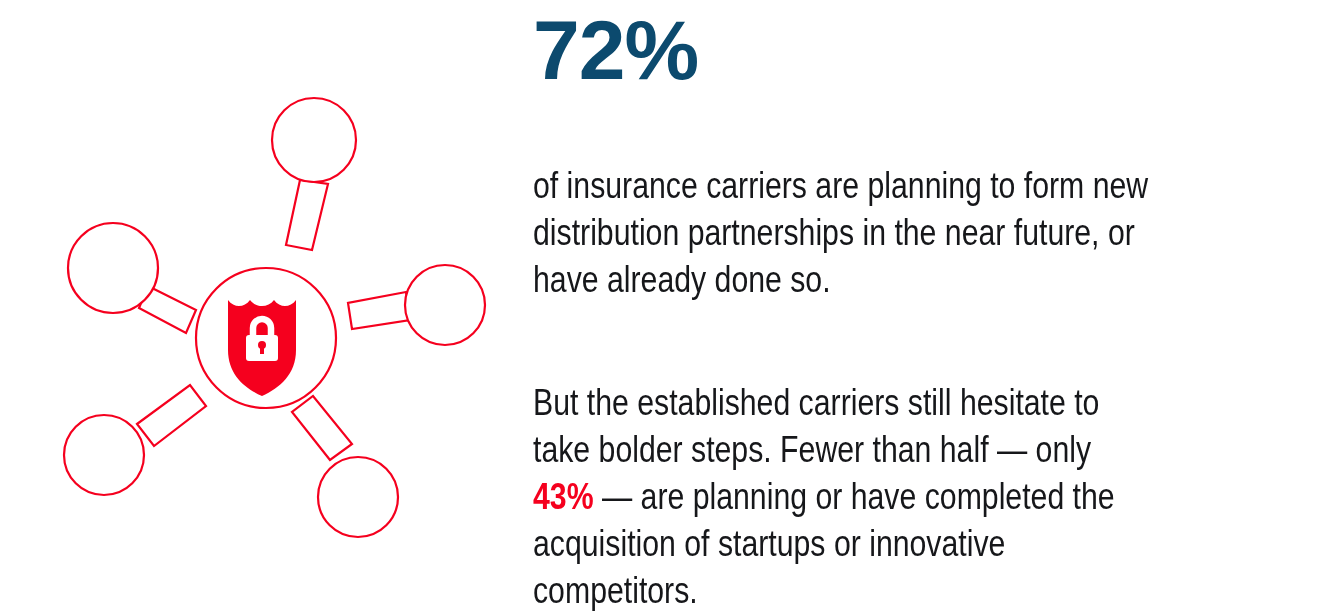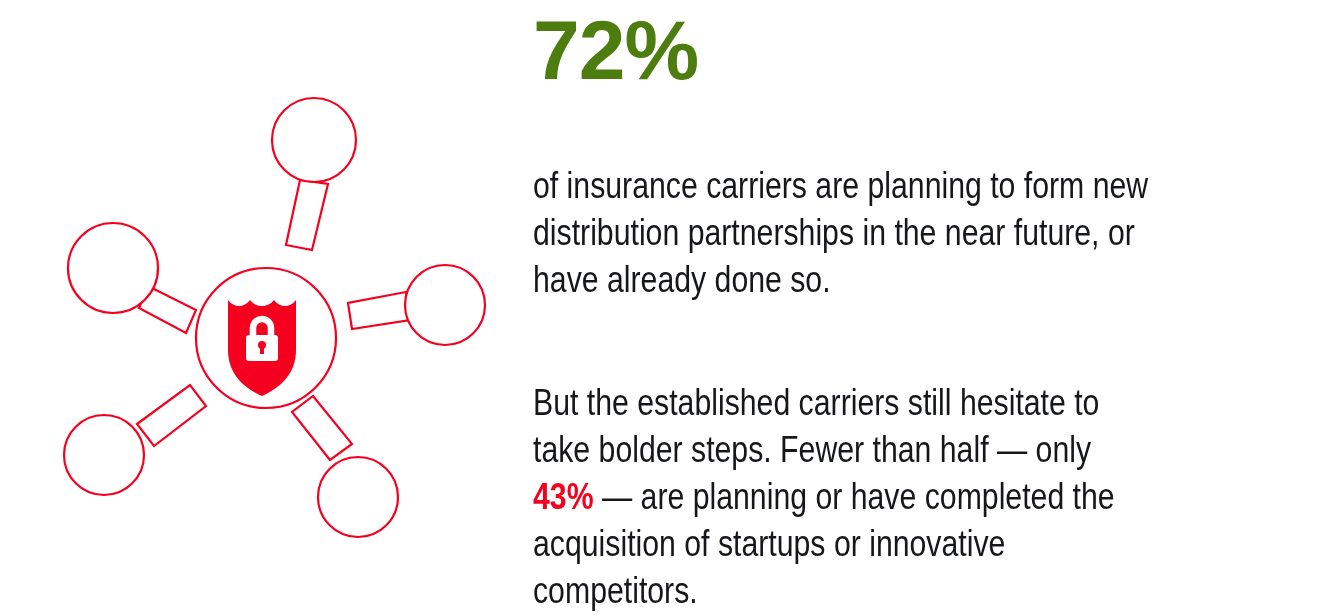--- a/index.html
+++ b/index.html
@@ -45,21 +45,21 @@
   }
 
   .stat-headline {
     position: absolute;
     left: 0;
     top: 6px;
     font-size: 84px;
     line-height: 88px;
     font-weight: 700;
     letter-spacing: -1px;
-    color: #4d7c0f;
+    color: #0c4a6e;
     font-family: "Liberation Sans", "DejaVu Sans", sans-serif;
     white-space: nowrap;
   }
 
   .paragraph {
     position: absolute;
     left: 0;
     width: 740px;
     font-size: 36px;
     line-height: 47px;

